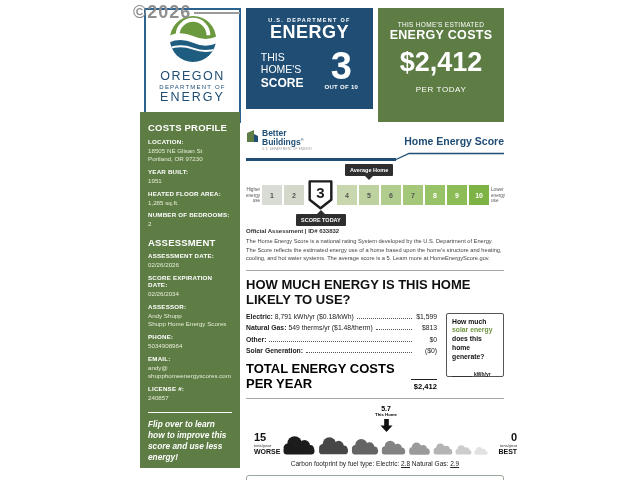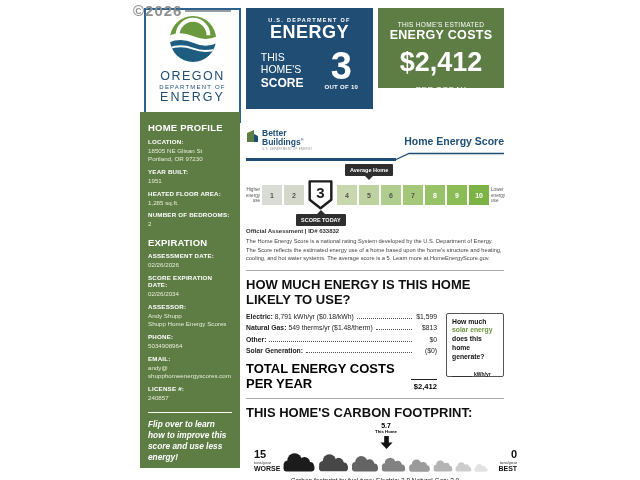--- a/index.html
+++ b/index.html
@@ -1,21 +1,21 @@
 <!DOCTYPE html>
 <html><head>
 <meta charset="utf-8">
 <style>
   html,body{margin:0;padding:0;background:#fff;}
   .page{position:relative;width:640px;height:480px;background:#ffffff;overflow:hidden;
         font-family:"Liberation Sans",sans-serif;-webkit-font-smoothing:antialiased;}
 
   
   .watermark{position:absolute;left:133px;top:2px;display:flex;align-items:center;gap:3px;
-             color:#8f8f8f;font-size:15px;font-weight:bold;letter-spacing:1px;z-index:5;}
+             color:#8f8f8f;font-size:18px;font-weight:bold;letter-spacing:1px;z-index:5;}
   .wm-line{display:inline-block;width:46px;height:2px;background:#9b9b9b;margin-top:1px;}
 
   .report{position:absolute;left:138px;top:4px;width:366px;height:464px;}
 
   
   .logo-box{position:absolute;left:6px;top:4px;width:97px;height:115px;background:#fff;
             border:2px solid #2b6290;box-sizing:border-box;text-align:center;padding-top:4px;}
   .org1{font-size:12.5px;color:#1f4d74;letter-spacing:1.5px;margin-top:1px;}
   .org2{font-size:6px;color:#1f4d74;letter-spacing:1.2px;margin-top:1px;}
   .org3{font-size:12.5px;color:#1f4d74;letter-spacing:2px;}
@@ -23,21 +23,21 @@
   .blue-panel{position:absolute;left:108px;top:4px;width:127px;height:101px;box-sizing:border-box;
               background:#1f4d74;color:#fff;text-align:center;padding-top:9px;}
   .dept{font-size:5.5px;font-weight:bold;letter-spacing:1.3px;}
   .brand{font-size:18px;font-weight:900;letter-spacing:.5px;line-height:1.1;}
   .score-row{display:flex;justify-content:center;gap:21px;margin-top:8px;align-items:flex-end;}
   .score-words{text-align:left;font-size:10.5px;line-height:1.2;}
   .sw-b{font-weight:bold;font-size:12px;}
   .score-num{font-size:38px;font-weight:bold;line-height:.8;}
   .out-of{font-size:6px;font-weight:bold;margin-top:3px;letter-spacing:.3px;}
 
-  .green-panel{position:absolute;left:240px;top:4px;width:126px;height:80px;box-sizing:border-box;
+  .green-panel{position:absolute;left:240px;top:4px;width:126px;height:114px;box-sizing:border-box;
                background:#5e7d45;color:#fff;text-align:center;padding-top:13px;}
   .gp1{font-size:6.5px;letter-spacing:.3px;}
   .gp2{font-size:12.5px;font-weight:bold;letter-spacing:.3px;}
   .gp-amt{font-size:27px;font-weight:bold;margin-top:5px;}
   .gp-per{font-size:8px;margin-top:7px;letter-spacing:.6px;}
 
   
   .sidebar{position:absolute;left:2px;top:108px;width:100px;height:356px;box-sizing:border-box;
            background:#5e7d45;color:#fff;padding:7px 8px;}
   .sb-title{font-size:9.5px;font-weight:bold;letter-spacing:.2px;margin:3px 0 3px;}
@@ -168,41 +168,41 @@
     </div>
 
     <div class="green-panel" style="background-color: rgb(94, 125, 69);">
       <div class="gp1">THIS HOME'S ESTIMATED</div>
       <div class="gp2">ENERGY COSTS</div>
       <div class="gp-amt">$2,412</div>
       <div class="gp-per">PER TODAY</div>
     </div>
 
     <div class="sidebar" style="background-color: rgb(94, 125, 69);">
-      <div class="sb-title">HOME PROFILE</div>
+      <div class="sb-title">COSTS PROFILE</div>
 
       <div>
         <div class="sb-label">LOCATION:</div>
         <div class="sb-val pre">18505 NE Glisan St
 Portland, OR 97230</div>
       </div>
       <div>
         <div class="sb-label">YEAR BUILT:</div>
         <div class="sb-val">1951</div>
       </div>
       <div>
         <div class="sb-label">HEATED FLOOR AREA:</div>
         <div class="sb-val">1,285 sq.ft.</div>
       </div>
       <div>
         <div class="sb-label">NUMBER OF BEDROOMS:</div>
         <div class="sb-val">2</div>
       </div>
 
-      <div class="sb-title" style="margin-top:8px">EXPIRATION</div>
+      <div class="sb-title" style="margin-top:8px">ASSESSMENT</div>
 
       <div>
         <div class="sb-label">ASSESSMENT DATE:</div>
         <div class="sb-val">02/26/2026</div>
       </div>
       <div>
         <div class="sb-label">SCORE EXPIRATION DATE:</div>
         <div class="sb-val">02/26/2034</div>
       </div>
       <div>
@@ -328,21 +328,20 @@
               <span class="blank"></span>
               <span class="unit">kWh/yr</span>
             </div>
           </div>
         </div>
       </div>
 
       <div class="hr"></div>
 
       <div>
-        <div class="sec-title">THIS HOME'S CARBON FOOTPRINT:</div>
         <div class="cloud-area">
           <div class="home-marker">
             <div class="mv">5.7</div>
             <div class="ml">This Home</div>
             <svg class="down-arrow" width="13" height="13" viewBox="0 0 13 14">
               <path d="M4,0 H9 V7 H13 L6.5,14 L0,7 H4 Z" fill="#111111"></path>
             </svg>
           </div>
           <div class="cloud-row">
             <div class="stat">

